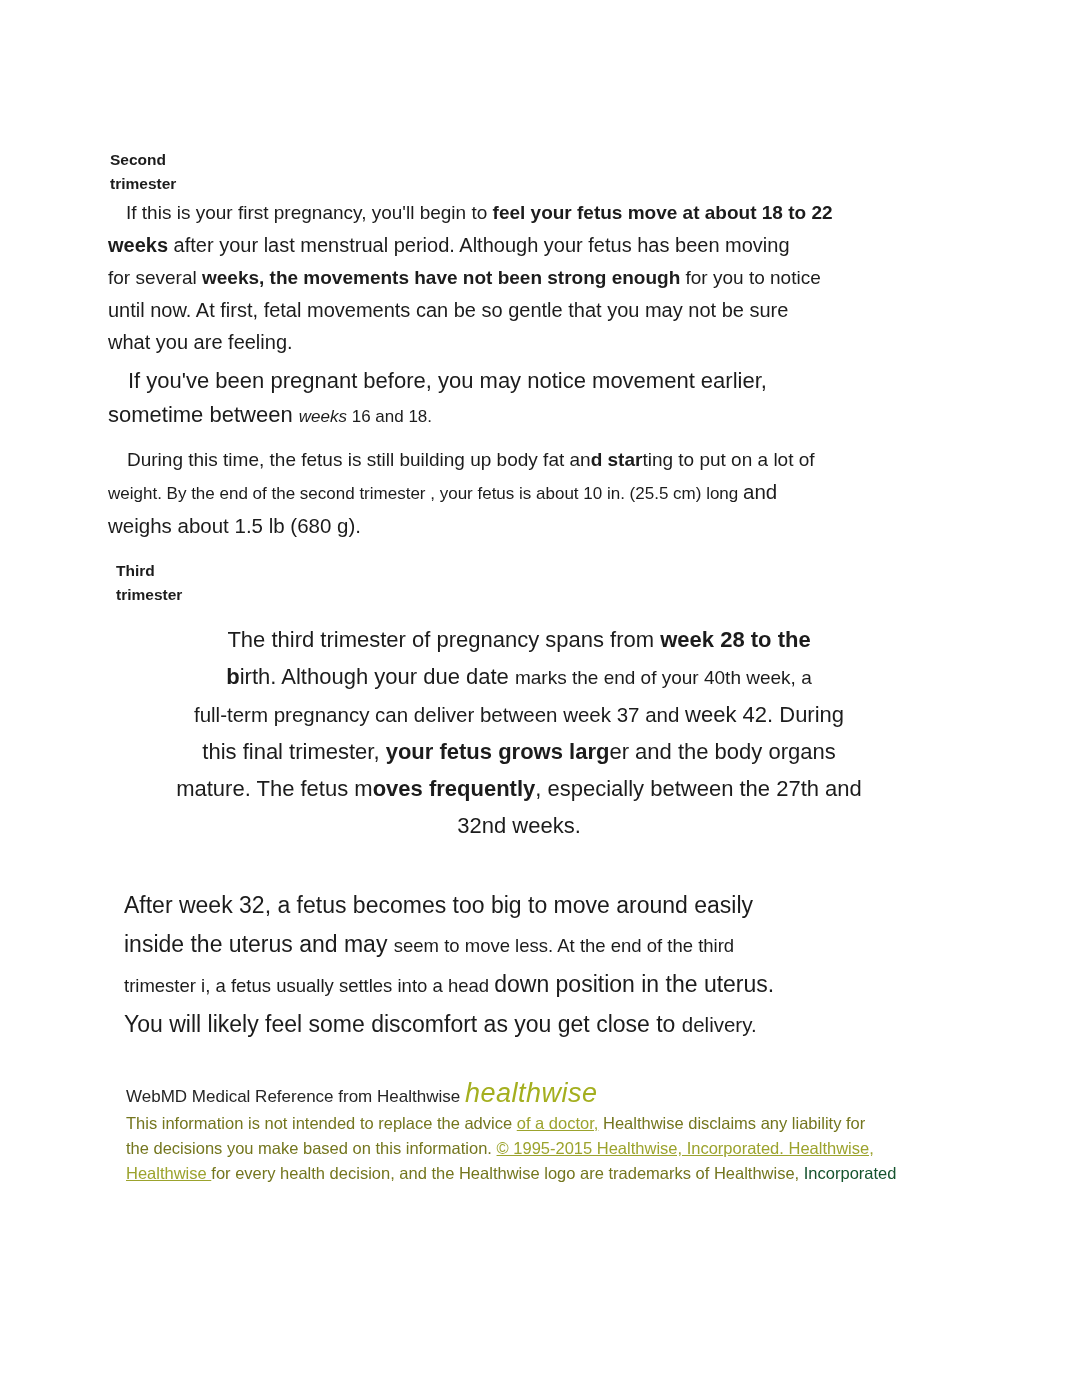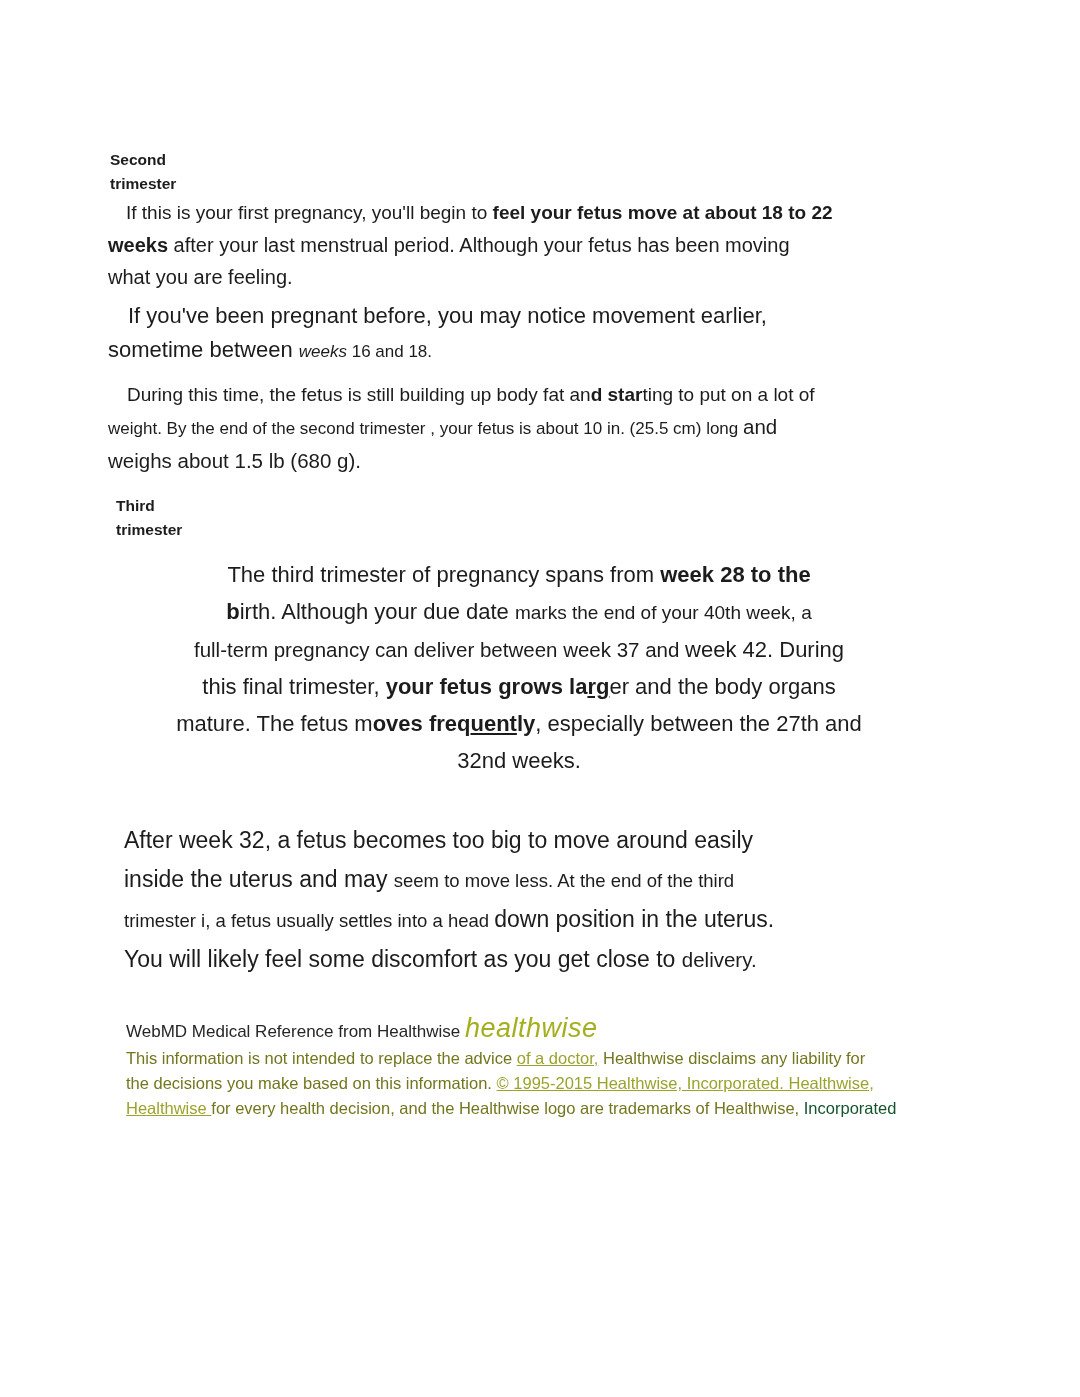--- a/index.html
+++ b/index.html
@@ -20,41 +20,43 @@
   .p2 .line:first-child{padding-left:20px;}
   .p3{font-size:19px;line-height:32px;margin-top:10px;}
   .p3 .line:first-child{padding-left:19px;}
   .p4{font-size:22px;line-height:37px;text-align:center;margin-top:14px;margin-right:28px;}
   .p5{font-size:23px;line-height:39px;margin-top:42px;margin-left:16px;}
   .ft{font-size:17px;margin-top:34px;margin-left:18px;color:#262626;}
   .dc{font-size:16.5px;line-height:25px;margin-top:2px;margin-left:18px;color:#74761e;}
   
   .b{font-weight:700;}
   .i{font-style:italic;}
-  .u{text-decoration:underline;}
+  .u{}
   .sz-s{font-size:17px;}
   .sz-sm{font-size:18.5px;}
   .sz-m{font-size:19px;}
   .sz-ml{font-size:20.5px;}
   .c-lt{color:#9ca32d;text-decoration:underline;}
   .c-dk{color:#14532d;}
   .c-logo{color:#a4af1f;font-size:27px;font-style:italic;letter-spacing:0.5px;}
 </style>
 </head>
 <body>
 
 <main class="page">
   <div>
       <div class="blk h2">
         <div class="line"><span class="seg">Second</span></div>
         <div class="line"><span class="seg">trimester</span></div>
       </div>
       <div class="blk p1">
         <div class="line"><span class="seg sz-m">If this is your first pregnancy, you'll begin to </span><span class="seg b sz-m">feel your fetus move at about 18 to 22</span></div>
         <div class="line"><span class="seg b">weeks</span><span class="seg"> after your last menstrual period. Although your fetus has been moving</span></div>
+        <div class="line"><span class="seg sz-m">for several </span><span class="seg b sz-m">weeks, the movements have not been strong enough</span><span class="seg sz-m"> for you to notice</span></div>
+        <div class="line"><span class="seg">until now. At first, fetal movements can be so gentle that you may not be sure</span></div>
         <div class="line"><span class="seg">what you are feeling.</span></div>
       </div>
       <div class="blk p2">
         <div class="line"><span class="seg">If you've been pregnant before, you may notice movement earlier,</span></div>
         <div class="line"><span class="seg">sometime between </span><span class="seg i sz-s">weeks</span><span class="seg sz-s"> 16 and 18.</span></div>
       </div>
       <div class="blk p3">
         <div class="line"><span class="seg">During this time, the fetus is still building up body fat an</span><span class="seg b">d star</span><span class="seg">ting to put on a lot of</span></div>
         <div class="line"><span class="seg sz-s">weight. By the end of the second trimester , your fetus is about 10 in. (25.5 cm) long </span><span class="seg sz-ml">and</span></div>
         <div class="line"><span class="seg sz-ml">weighs about 1.5 lb (680 g).</span></div>

